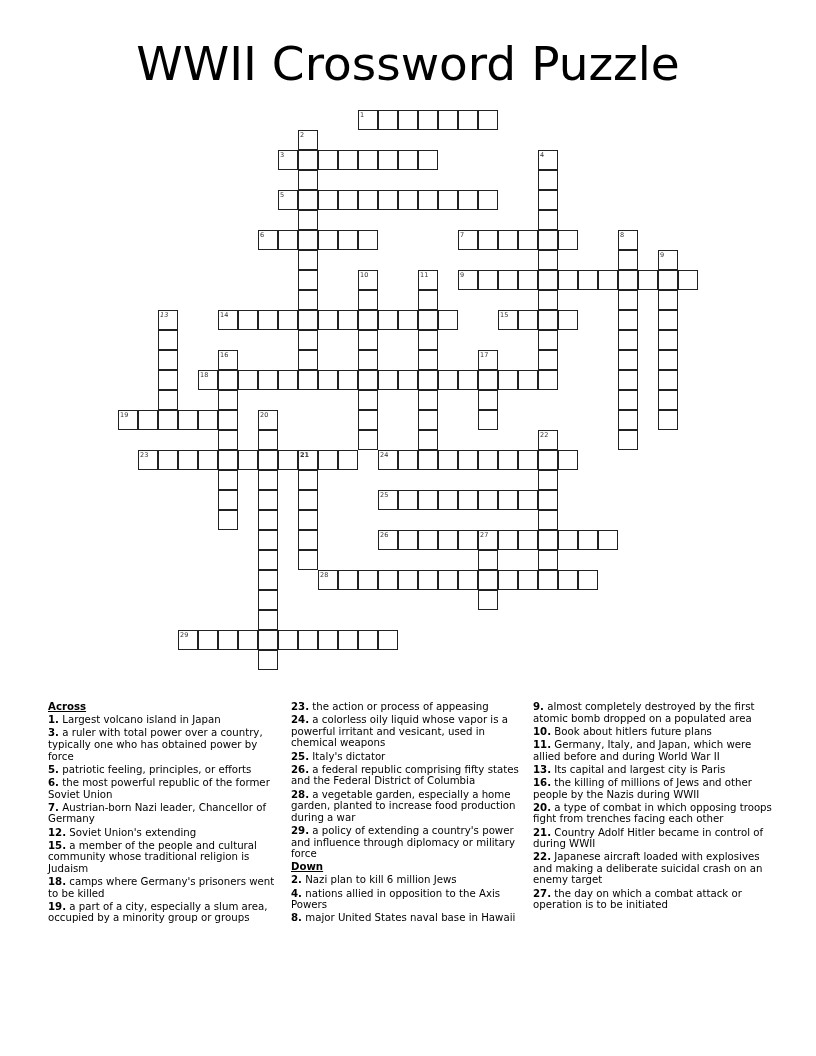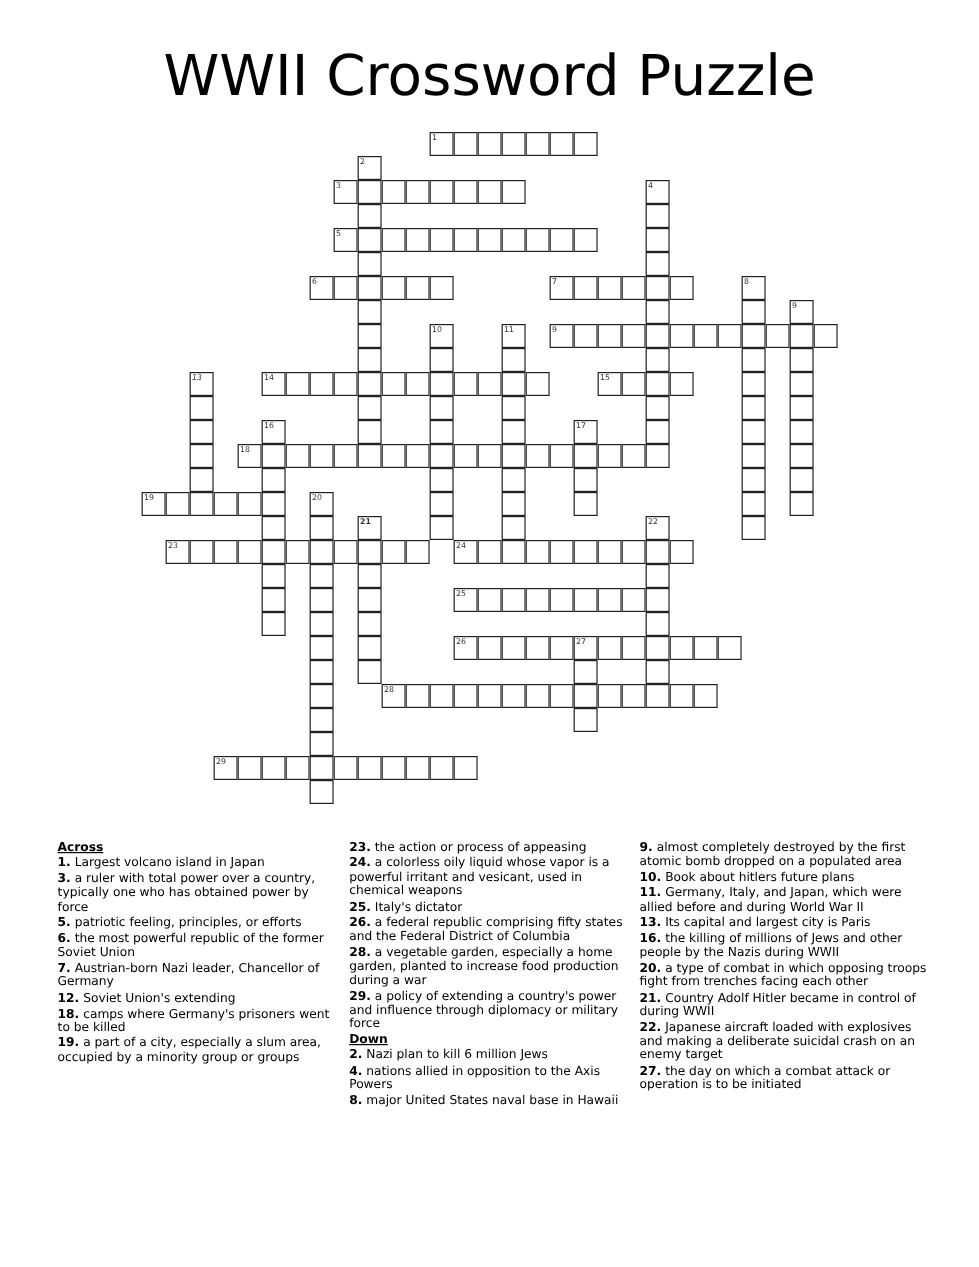--- a/index.html
+++ b/index.html
@@ -299,21 +299,21 @@
     <div class="cell" style="left: 258px; top: 430px;"></div>
     <div class="cell" style="left: 258px; top: 470px;"></div>
     <div class="cell" style="left: 258px; top: 490px;"></div>
     <div class="cell" style="left: 258px; top: 510px;"></div>
     <div class="cell" style="left: 258px; top: 530px;"></div>
     <div class="cell" style="left: 258px; top: 550px;"></div>
     <div class="cell" style="left: 258px; top: 570px;"></div>
     <div class="cell" style="left: 258px; top: 590px;"></div>
     <div class="cell" style="left: 258px; top: 610px;"></div>
     <div class="cell" style="left: 258px; top: 650px;"></div>
-    <div class="cell" style="left: 298px; top: 430px; font-weight: bold;">
+    <div class="cell" style="left: 298px; top: 450px; font-weight: bold;">
       <span class="num">21</span>
     </div>
     <div class="cell" style="left: 298px; top: 470px;"></div>
     <div class="cell" style="left: 298px; top: 490px;"></div>
     <div class="cell" style="left: 298px; top: 510px;"></div>
     <div class="cell" style="left: 298px; top: 530px;"></div>
     <div class="cell" style="left: 298px; top: 550px;"></div>
     <div class="cell" style="left: 538px; top: 430px;">
       <span class="num">22</span>
     </div>
@@ -325,20 +325,21 @@
   </div>
 
 <div class="clues col1">
   <div class="head">Across</div>
   <div class="clue"><b>1.</b> <span>Largest volcano island in Japan</span></div>
   <div class="clue"><b>3.</b> <span>a ruler with total power over a country, typically one who has obtained power by force</span></div>
   <div class="clue"><b>5.</b> <span>patriotic feeling, principles, or efforts</span></div>
   <div class="clue"><b>6.</b> <span>the most powerful republic of the former Soviet Union</span></div>
   <div class="clue"><b>7.</b> <span>Austrian-born Nazi leader, Chancellor of Germany</span></div>
   <div class="clue"><b>12.</b> <span>Soviet Union's extending</span></div>
+  <div class="clue"><b>15.</b> <span>a member of the people and cultural community whose traditional religion is Judaism</span></div>
   <div class="clue"><b>18.</b> <span>camps where Germany's prisoners went to be killed</span></div>
   <div class="clue"><b>19.</b> <span>a part of a city, especially a slum area, occupied by a minority group or groups</span></div>
 </div>
 
 <div class="clues col2">
   <div class="clue"><b>23.</b> <span>the action or process of appeasing</span></div>
   <div class="clue"><b>24.</b> <span>a colorless oily liquid whose vapor is a powerful irritant and vesicant, used in chemical weapons</span></div>
   <div class="clue"><b>25.</b> <span>Italy's dictator</span></div>
   <div class="clue"><b>26.</b> <span>a federal republic comprising fifty states and the Federal District of Columbia</span></div>
   <div class="clue"><b>28.</b> <span>a vegetable garden, especially a home garden, planted to increase food production during a war</span></div>

